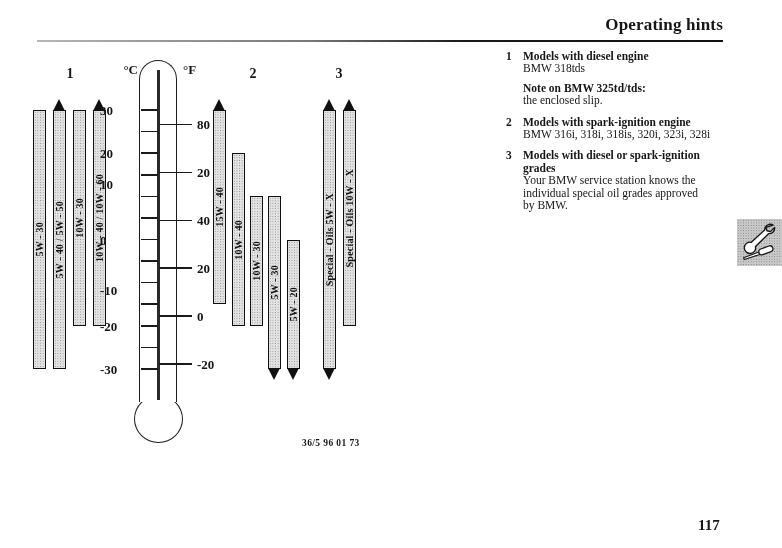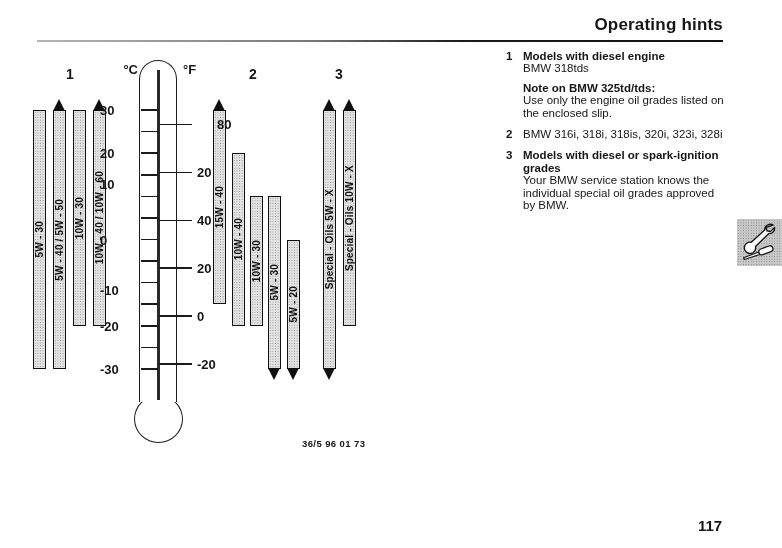--- a/index.html
+++ b/index.html
@@ -1,18 +1,18 @@
 <!DOCTYPE html>
 <html><head>
 <meta charset="utf-8">
 <style>
   html,body{margin:0;padding:0;background:#e8e8e8;}
   .page{
     position:relative;width:782px;height:548px;background:#ffffff;
-    font-family:Liberation Sans, sans-serif;color:#161616;
+    font-family:Liberation Serif, serif;color:#161616;
     overflow:hidden;margin:0 auto;
   }
   
   .title{position:absolute;top:15px;right:59px;font-size:17px;font-weight:bold;letter-spacing:.2px;}
   .rule{position:absolute;top:40px;left:37px;width:686px;height:2px;
         background:linear-gradient(to right,#b5b5b5,#777 40%,#1a1a1a 62%,#111);}
   
   .grp{position:absolute;width:14px;text-align:center;font-size:14px;font-weight:bold;}
   .unit{position:absolute;font-size:13px;font-weight:bold;}
   
@@ -86,21 +86,21 @@
       <div class="tick-label c" style="left: 100px; top: 318.833px;">-20</div>
       <div class="tick" style="left: 141px; width: 17px; top: 368.2px;"></div>
       <div class="tick-label c" style="left: 100px; top: 362px;">-30</div>
       <div class="tick" style="left: 141px; width: 17px; top: 130.783px;"></div>
       <div class="tick" style="left: 141px; width: 17px; top: 173.95px;"></div>
       <div class="tick" style="left: 141px; width: 17px; top: 217.117px;"></div>
       <div class="tick" style="left: 141px; width: 17px; top: 260.283px;"></div>
       <div class="tick" style="left: 141px; width: 17px; top: 303.45px;"></div>
       <div class="tick" style="left: 141px; width: 17px; top: 346.617px;"></div>
       <div class="tick" style="left: 159px; width: 33px; top: 123.589px;"></div>
-      <div class="tick-label f" style="left: 197px; top: 117.389px; margin-left: 20px;">80</div>
+      <div class="tick-label f" style="left: 197px; top: 117.389px;">80</div>
       <div class="tick" style="left: 159px; width: 33px; top: 171.552px;"></div>
       <div class="tick-label f" style="left: 197px; top: 165.352px;">20</div>
       <div class="tick" style="left: 159px; width: 33px; top: 219.515px;"></div>
       <div class="tick-label f" style="left: 197px; top: 213px;">40</div>
       <div class="tick" style="left: 159px; width: 33px; top: 267.478px;"></div>
       <div class="tick-label f" style="left: 197px; top: 261.278px;">20</div>
       <div class="tick" style="left: 159px; width: 33px; top: 315.441px;"></div>
       <div class="tick-label f" style="left: 197px; top: 309.241px;">0</div>
       <div class="tick" style="left: 159px; width: 33px; top: 363.404px;"></div>
       <div class="tick-label f" style="left: 197px; top: 357.204px;">-20</div>
@@ -152,27 +152,27 @@
 
   <div class="caption">36/5 96 01 73</div>
 
   <div class="notes" id="notes-col">
       <div class="note">
         <div class="note-num">1</div>
         <div>
           <div class="note-h">Models with diesel engine</div>
           <div>BMW 318tds</div>
           <div class="note-h subnote">Note on BMW 325td/tds:</div>
-          <div>Use only the engine oil grades listed on</div>
           <div>the enclosed slip.</div>
         </div>
       </div>
       <div class="note">
         <div class="note-num">2</div>
         <div>
+          <div class="note-h">Models with spark-ignition engine</div>
           <div>BMW 316i, 318i, 318is, 320i, 323i, 328i</div>
         </div>
       </div>
       <div class="note">
         <div class="note-num">3</div>
         <div>
           <div class="note-h">Models with diesel or spark-ignition</div>
           <div class="note-h">grades</div>
           <div>Your BMW service station knows the</div>
           <div>individual special oil grades approved</div>

